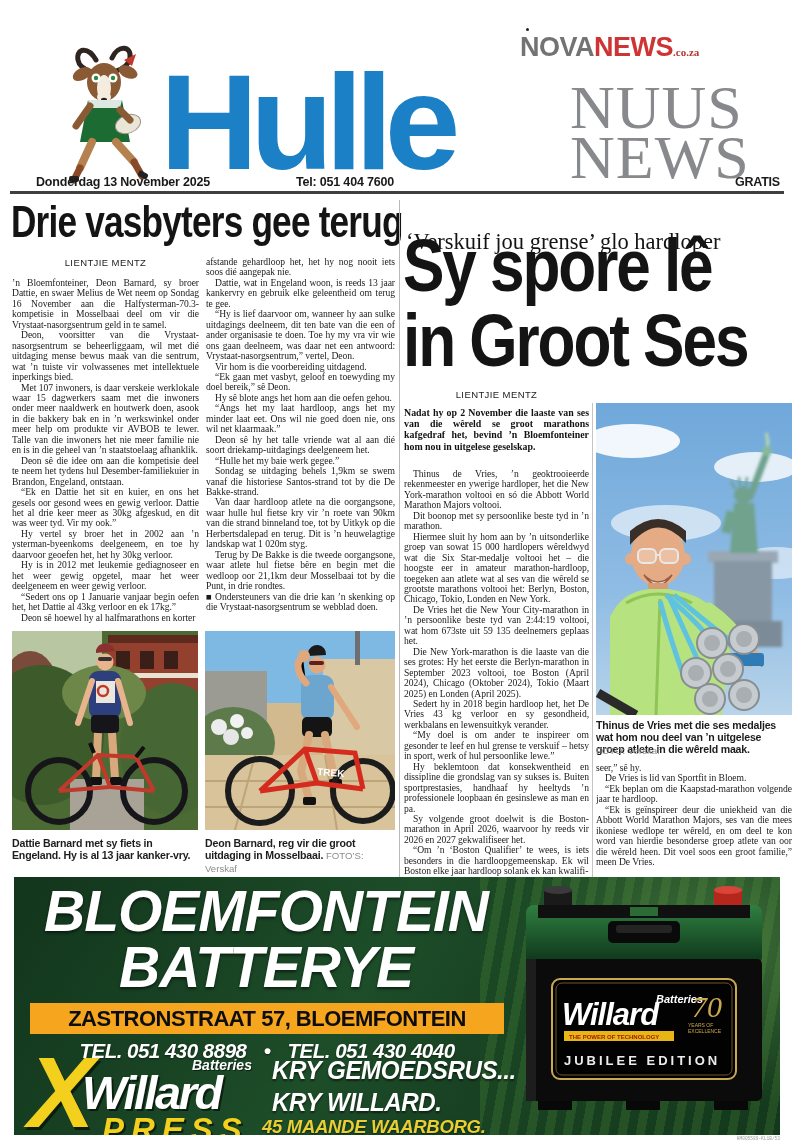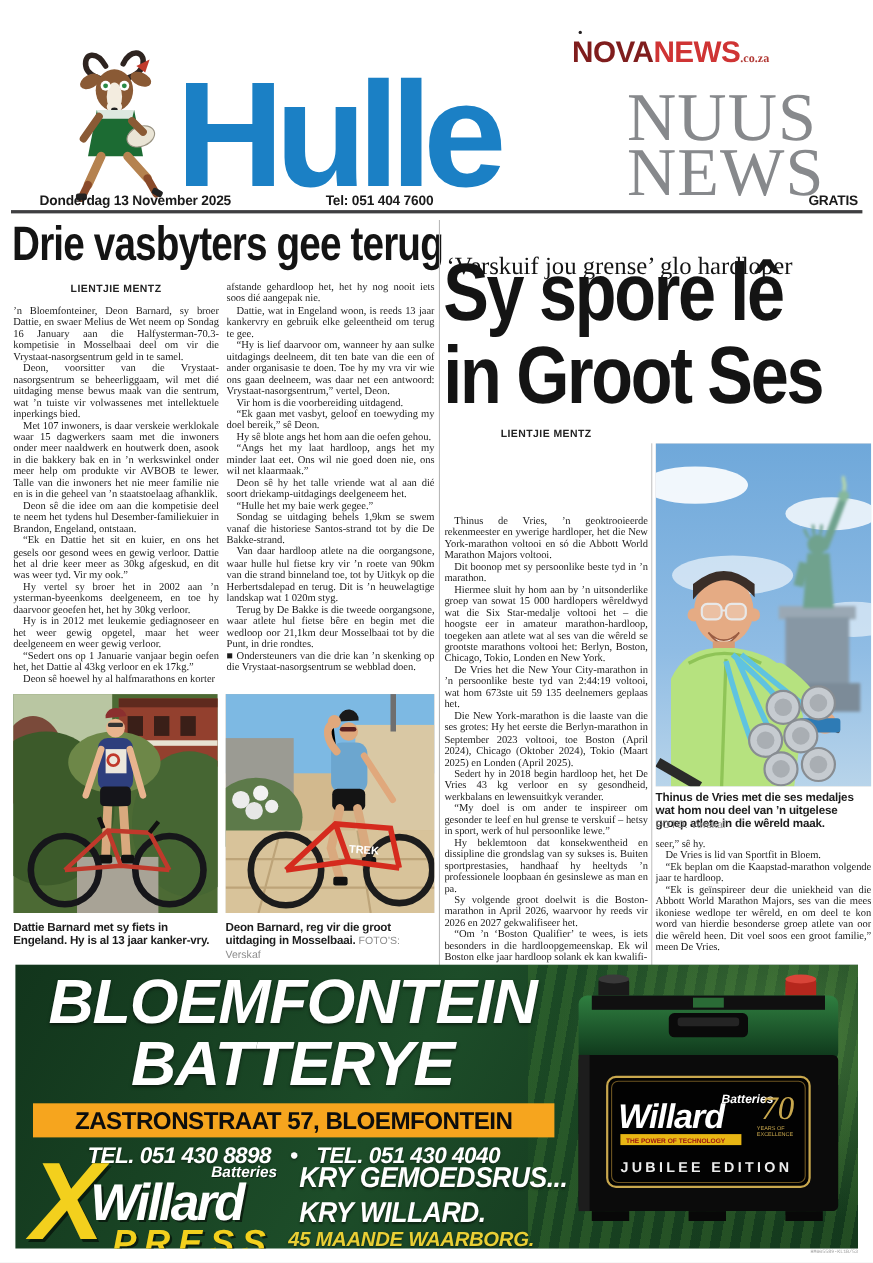--- a/index.html
+++ b/index.html
@@ -4,31 +4,31 @@
 <style>
   html,body{margin:0;padding:0;background:#e9e9e9;}
   #page{position:relative;width:794px;height:1148px;background:#fff;margin:0 auto;overflow:hidden;
         font-family:"Liberation Serif",serif;}
   .abs{position:absolute;}
 
   
   .brand-title{font-family:"Liberation Sans",sans-serif;font-weight:800;color:#1b80c5;
                font-size:136px;line-height:120px;letter-spacing:-8px;}
   .brand-sub{font-family:"Liberation Serif",serif;color:#87898c;font-size:62px;line-height:50px;letter-spacing:1px;}
-  .nova-black{font-family:"Liberation Sans",sans-serif;font-weight:800;font-size:27px;color:#7f1d1d;letter-spacing:-0.5px;}
+  .nova-black{font-family:"Liberation Sans",sans-serif;font-weight:800;font-size:27px;color:#737373;letter-spacing:-0.5px;}
   .nova-red{color:#cf3434;}
   .nova-suffix{font-size:11px;font-weight:800;color:#b23a36;}
   .dateline{font-family:"Liberation Sans",sans-serif;font-weight:700;font-size:12.5px;color:#1a1a1a;letter-spacing:-0.2px;}
   .rule-thick{background:#3f3f41;}
 
   
   .hl{font-family:"Liberation Sans",sans-serif;font-weight:800;color:#141414;white-space:nowrap;}
   .squeeze{display:inline-block;transform-origin:0 0;}
   .kicker{font-family:"Liberation Serif",serif;font-size:22.5px;color:#141414;white-space:nowrap;}
-  .byline{font-family:"Liberation Sans",sans-serif;font-weight:700;font-size:9.5px;letter-spacing:.4px;
+  .byline{font-family:"Liberation Sans",sans-serif;font-weight:400;font-size:9.5px;letter-spacing:.4px;
           color:#222;text-align:center;}
   .body-col{font-size:9.6px;line-height:10.45px;text-align:justify;color:#1b1b1b;overflow:hidden;letter-spacing:-0.05px;}
   .body-col p{margin:0;text-indent:9px;}
   .body-col p:first-child{text-indent:0;}
   .body-col.indent-first p:first-child{text-indent:9px;}
   .body-col.flush-last p:last-child{text-indent:0;}
   .intro{font-weight:700;font-size:9.9px;line-height:11.2px;text-align:justify;color:#111;}
   .caption{font-family:"Liberation Sans",sans-serif;font-weight:700;font-size:10.6px;line-height:12.2px;
            letter-spacing:-0.2px;color:#1d1d1d;}
   .credit{font-family:"Liberation Sans",sans-serif;font-weight:400;font-size:9.6px;color:#8d8d8d;letter-spacing:0;}
@@ -111,21 +111,21 @@
   <div class="abs dateline" style="right:14px;top:175px;">GRATIS</div>
   <div class="abs rule-thick" style="left:10px;top:191px;width:774px;height:3px;"></div>
 
   <div class="abs hl" style="left:11px;top:200px;font-size:44px;line-height:44px;letter-spacing:-1px;">
     <span class="squeeze" style="transform:scaleX(0.80);">Drie vasbyters gee terug</span>
   </div>
 
   <div class="abs byline" style="left:12px;top:257px;width:187px;">LIENTJIE MENTZ</div>
 
   <div class="abs body-col" style="left:12px;top:278px;width:187px;height:350px;">
-      <p>’n Bloemfonteiner, Deon Barnard, sy broer Dattie, en swaer Melius de Wet neem op Sondag 16 January aan die Halfysterman-70.3-kompetisie in Mosselbaai deel om vir die Vrystaat-nasorgsentrum geld in te samel.</p>
+      <p>’n Bloemfonteiner, Deon Barnard, sy broer Dattie, en swaer Melius de Wet neem op Sondag 16 November aan die Halfysterman-70.3-kompetisie in Mosselbaai deel om vir die Vrystaat-nasorgsentrum geld in te samel.</p>
       <p>Deon, voorsitter van die Vrystaat-nasorgsentrum se beheerliggaam, wil met dié uitdaging mense bewus maak van die sentrum, wat ’n tuiste vir volwassenes met intellektuele inperkings bied.</p>
       <p>Met 107 inwoners, is daar verskeie werklokale waar 15 dagwerkers saam met die inwoners onder meer naaldwerk en houtwerk doen, asook in die bakkery bak en in ’n werkswinkel onder meer help om produkte vir AVBOB te lewer. Talle van die inwoners het nie meer familie nie en is in die geheel van ’n staatstoelaag afhanklik.</p>
       <p>Deon sê die idee om aan die kompetisie deel te neem het tydens hul Desember-familiekuier in Brandon, Engeland, ontstaan.</p>
       <p>“Ek en Dattie het sit en kuier, en ons het gesels oor gesond wees en gewig verloor. Dattie het al drie keer meer as 30kg afgeskud, en dit was weer tyd. Vir my ook.”</p>
       <p>Hy vertel sy broer het in 2002 aan ’n ysterman-byeenkoms deelgeneem, en toe hy daarvoor geoefen het, het hy 30kg verloor.</p>
       <p>Hy is in 2012 met leukemie gediagnoseer en het weer gewig opgetel, maar het weer deelgeneem en weer gewig verloor.</p>
       <p>“Sedert ons op 1 Januarie vanjaar begin oefen het, het Dattie al 43kg verloor en ek 17kg.”</p>
       <p>Deon sê hoewel hy al halfmarathons en korter</p>
     </div>
 
@@ -227,20 +227,21 @@
 
   <div class="abs hl" style="left:403px;top:229px;font-size:74px;line-height:74px;letter-spacing:-2.5px;">
     <span class="squeeze" style="transform:scaleX(0.84);">Sy spore lê</span>
   </div>
   <div class="abs hl" style="left:403px;top:304px;font-size:74px;line-height:74px;letter-spacing:-2.5px;">
     <span class="squeeze" style="transform:scaleX(0.84);">in Groot Ses</span>
   </div>
 
   <div class="abs byline" style="left:404px;top:389px;width:185px;">LIENTJIE MENTZ</div>
 
+  <div class="abs intro" style="left:404px;top:407px;width:185px;">Nadat hy op 2 November die laaste van ses van die wêreld se groot marathons kafgedraf het, bevind ’n Bloemfonteiner hom nou in uitgelese geselskap.</div>
 
   <div class="abs body-col indent-first" style="left:404px;top:469px;width:185px;height:428px;">
       <p>Thinus de Vries, ’n geoktrooieerde rekenmeester en ywerige hardloper, het die New York-marathon voltooi en só die Abbott World Marathon Majors voltooi.</p>
       <p>Dit boonop met sy persoonlike beste tyd in ’n marathon.</p>
       <p>Hiermee sluit hy hom aan by ’n uitsonderlike groep van sowat 15 000 hardlopers wêreldwyd wat die Six Star-medalje voltooi het – die hoogste eer in amateur marathon-hardloop, toegeken aan atlete wat al ses van die wêreld se grootste marathons voltooi het: Berlyn, Boston, Chicago, Tokio, Londen en New York.</p>
       <p>De Vries het die New Your City-marathon in ’n persoonlike beste tyd van 2:44:19 voltooi, wat hom 673ste uit 59 135 deelnemers geplaas het.</p>
       <p>Die New York-marathon is die laaste van die ses grotes: Hy het eerste die Berlyn-marathon in September 2023 voltooi, toe Boston (April 2024), Chicago (Oktober 2024), Tokio (Maart 2025) en Londen (April 2025).</p>
       <p>Sedert hy in 2018 begin hardloop het, het De Vries 43 kg verloor en sy gesondheid, werkbalans en lewensuitkyk verander.</p>
       <p>“My doel is om ander te inspireer om gesonder te leef en hul grense te verskuif – hetsy in sport, werk of hul persoonlike lewe.”</p>
       <p>Hy beklemtoon dat konsekwentheid en dissipline die grondslag van sy sukses is. Buiten sportprestasies, handhaaf hy heeltyds ’n professionele loopbaan én gesinslewe as man en pa.</p>

